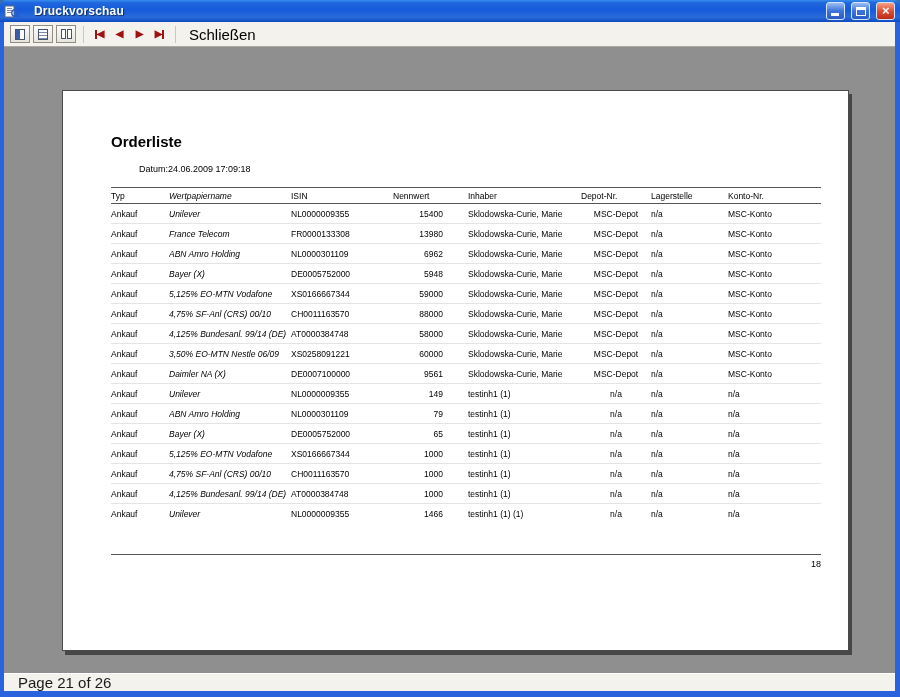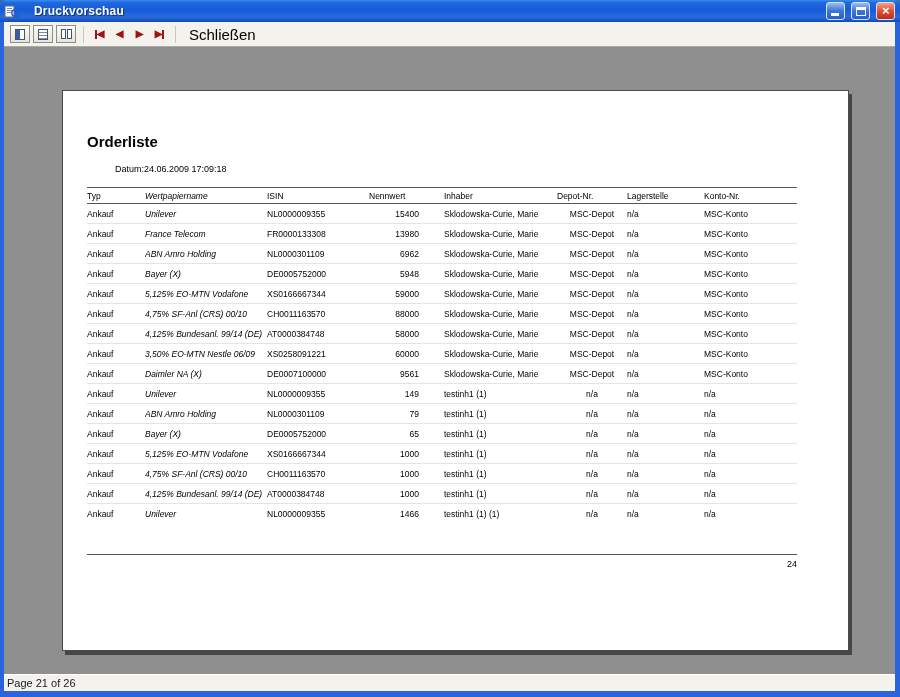--- a/index.html
+++ b/index.html
@@ -49,40 +49,40 @@
   .nav-glyph { color:#A01212; font-size:10px; line-height:1; font-weight:bold; }
   .nav-bar { width:2px; height:9px; background:#A01212; }
   .close-btn { font-size:15px; color:#000; padding:2px 6px; }
 
   
   .preview { flex:1 1 auto; min-height:0; position:relative; background:#8F8F8F; overflow:hidden; }
   .page { position:absolute; left:58px; top:43px; width:787px; height:561px;
     background:#fff; border:1px solid #4A4A4A; box-shadow:3px 4px 0 rgba(0,0,0,.5); }
 
   
-  .doc { position:absolute; inset:0; padding:42px 28px 0 24px; color:#000; }
+  .doc { position:absolute; inset:0; padding:42px 28px 0 48px; color:#000; }
   .doc-title { font-size:15px; font-weight:bold; }
   .datum-row { margin-top:14px; font-size:9px; display:flex; }
   .datum-label { width:57px;text-align:right; }
   table.orders { margin-top:13px; width:710px; border-collapse:collapse; table-layout:fixed;
     font-size:8.5px; }
   table.orders th { font-weight:normal; text-align:left; height:16px;
     border-top:1px solid #555; border-bottom:1px solid #555; white-space:nowrap; overflow:hidden; }
   table.orders td { height:20px; border-bottom:1px solid #E4E4E4; white-space:nowrap; overflow:hidden; }
   table.orders tr:last-child td { border-bottom:none; }
   .c0{width:58px;} .c1{width:122px;font-style:italic;} .c2{width:102px;margin-top:44px;} .c3{width:50px;}
   .c4{width:138px;} .c5{width:70px;text-align:center;} .c6{width:77px;} .c7{width:93px;}
   th.c3, td.c3 { text-align:right; }
   th.c4, td.c4 { padding-left:25px; }
   .bottom-rule { width:710px; border-top:1px solid #555; margin-top:30px; }
   .page-num { width:710px; text-align:right; font-size:9px; margin-top:4px; }
 
   
   .statusbar { flex:0 0 17px; background:#F4F2EC; border-top:1px solid #FFFFFF;
-    display:flex; align-items:center; padding:0 3px; font-size:11px; color:#1a1a1a; }
+    display:flex; align-items:center; padding:0 14px; font-size:15px; color:#1a1a1a; }
 </style>
 </head>
 <body>
 
 <div class="desktop">
   <div class="window">
 
     <div class="titlebar">
       <svg class="app-icon" viewBox="0 0 16 15">
         <rect x="1" y="2" width="9" height="11" fill="#ffffff" stroke="#5A6B85" stroke-width="1"></rect>
@@ -316,21 +316,21 @@
                     <td class="c2">NL0000009355</td>
                     <td class="c3">1466</td>
                     <td class="c4">testinh1 (1) (1)</td>
                     <td class="c5">n/a</td>
                     <td class="c6">n/a</td>
                     <td class="c7">n/a</td>
                   </tr>
                 </tbody>
             </table>
             <div class="bottom-rule"></div>
-            <div class="page-num">24</div>
+            <div class="page-num">18</div>
           </div>
         </div>
       </div>
 
       <div class="statusbar">
         <span>Page 21 of 26</span>
       </div>
     </div>
 
     <div class="bottom-border"></div>

